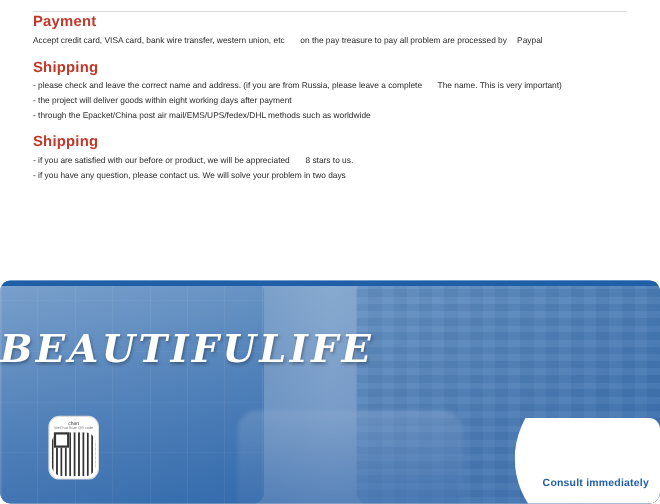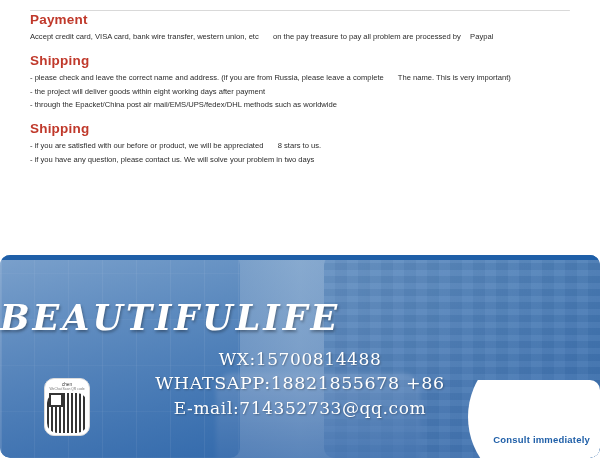--- a/index.html
+++ b/index.html
@@ -227,25 +227,20 @@
   <div class="banner">
     <div class="bg-base"></div>
     <div class="bg-window"></div>
     <div class="bg-wall"></div>
     <div class="bg-sofa"></div>
     <div class="bg-tint"></div>
     <div class="bg-band"></div>
 
     <div class="brand">BEAUTIFULIFE</div>
 
-    <div class="contact">
-      <div class="wx">WX:15700814488</div>
-      <div class="wa">WHATSAPP:18821855678 +86</div>
-      <div class="mail">E-mail:714352733@qq.com</div>
-    </div>
 
     <div class="qr-card">
       <div class="qr-label">chen</div>
       <div class="qr-sub">WeChat Scan QR code</div>
       <div class="qr-img"></div>
     </div>
 
     <div class="consult">
       <div class="disc"></div>
       <div class="txt">Consult immediately</div>

